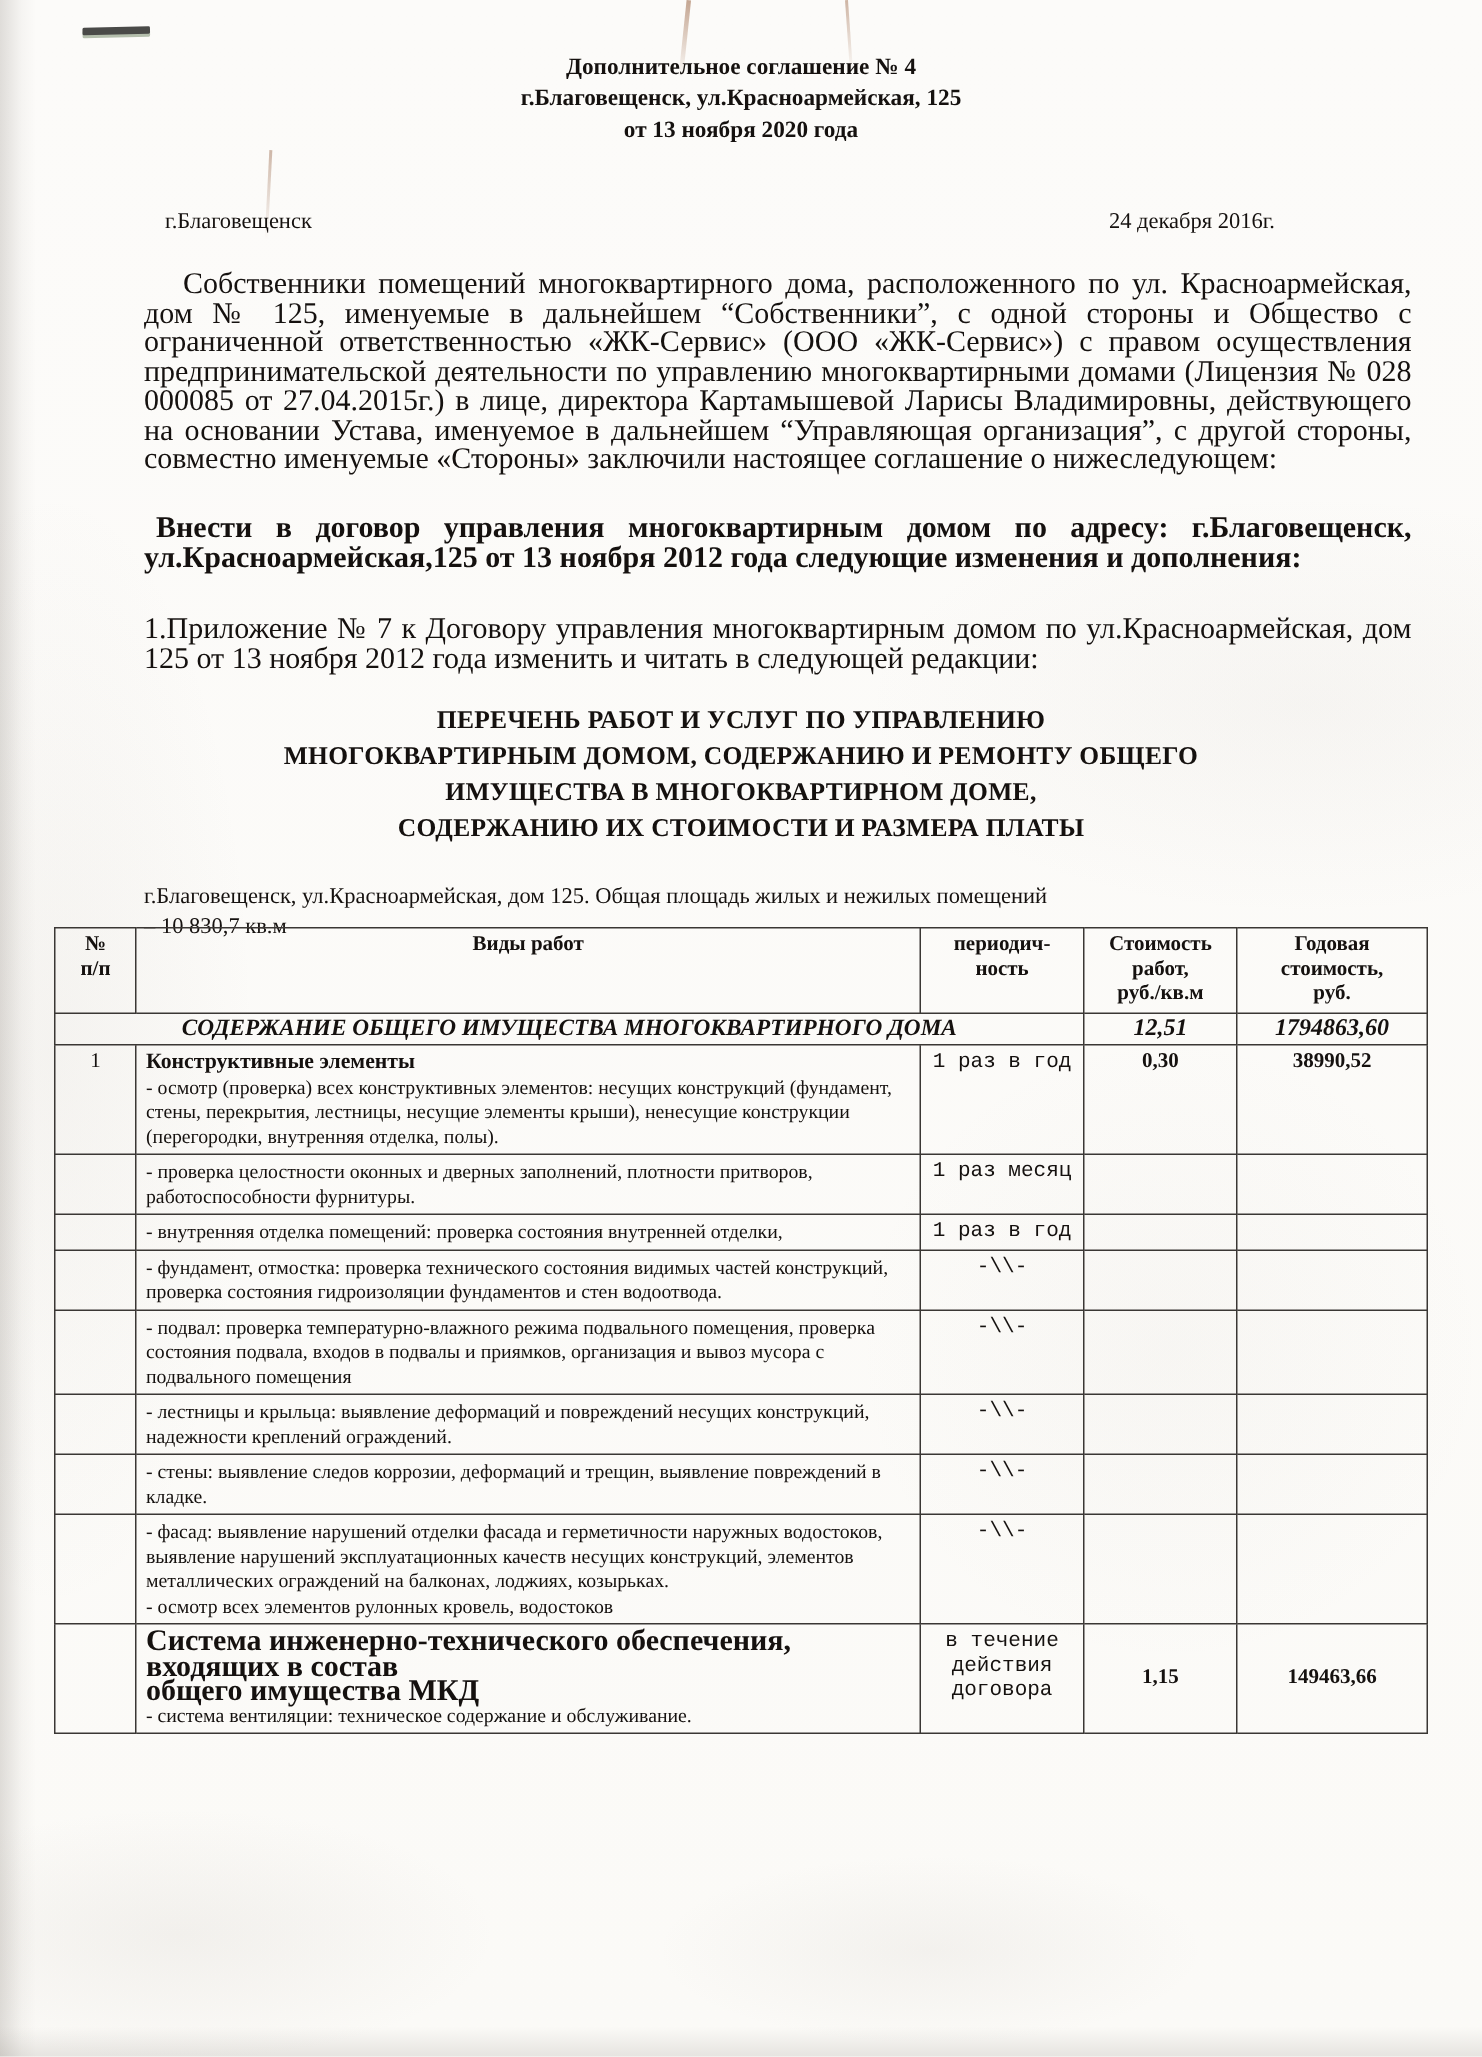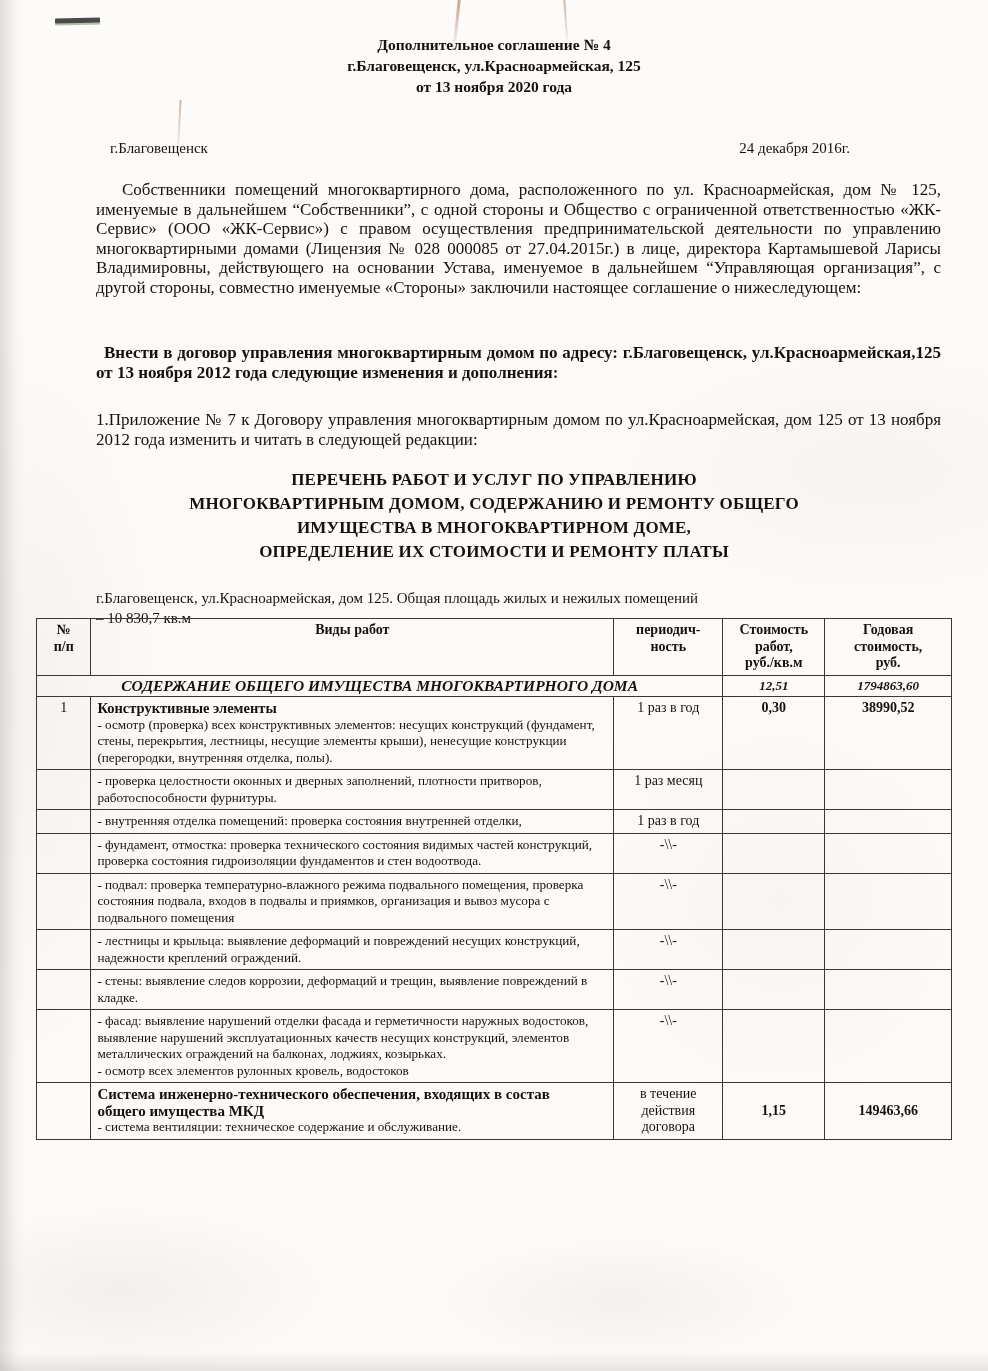--- a/index.html
+++ b/index.html
@@ -49,21 +49,21 @@
     text-align:center;font-weight:bold;font-size:15.5px;line-height:21px;
     margin:0;padding:0;
   }
   .title-wrap{position:absolute;left:94px;top:34px;width:800px;}
 
   .place-date{position:absolute;left:110px;top:140px;width:770px;
     display:flex;justify-content:space-between;font-size:15px;gap:16px;}
   .place-date .date{padding-right:30px;}
 
   .para{
-    position:absolute;font-size:17px;line-height:19.5px;text-align:justify;
+    position:absolute;font-size:20px;line-height:19.5px;text-align:justify;
     text-align-last:left;
   }
   .p1{left:96px;top:180px;width:845px;text-indent:26px;}
   .p2{left:96px;top:343px;width:845px;font-weight:bold;text-indent:8px;}
   .p3{left:96px;top:410px;width:845px;}
 
   .big-title{
     position:absolute;left:94px;top:468px;width:800px;
     text-align:center;font-weight:bold;font-size:17px;line-height:24px;
     letter-spacing:.2px;
@@ -87,31 +87,31 @@
   }
   th{font-weight:bold;text-align:center;vertical-align:middle;font-size:14px;}
   .c-num{width:44px;text-align:center;}
   .c-work{width:548px;}
   .c-per{width:99px;text-align:center;}
   .c-cost{width:91px;text-align:center;}
   .c-year{width:118px;text-align:center;}
 
   td.num{text-align:center;font-size:14px;}
   td.per,td.cost,td.year{text-align:center;vertical-align:top;font-size:14px;font-weight:bold;}
-  td.per{font-weight:normal;}
+  td.per{font-weight:normal;font-family:Liberation Mono, monospace;}
   td.per.plain{font-weight:normal;}
 
   .section-row td{
     font-style:italic;font-weight:bold;font-size:15.5px;text-align:center;
     padding:2px 4px;
   }
-  .section-row td.val{font-style:italic;font-weight:bold;font-size:13px;}
+  .section-row td.val{font-style:italic;font-weight:bold;font-size:16px;}
 
   .bold-lead{font-weight:bold;font-size:14.5px;}
-  .midline{font-weight:bold;font-size:15px;}
+  .midline{font-weight:bold;font-size:20px;}
 </style>
 </head>
 <body>
 
 <div class="page"></div>
 <div class="edge-left"></div>
 <div class="edge-bottom"></div>
 <div class="stain s1"></div>
 <div class="stain s2"></div>
 <div class="stain s3"></div>
@@ -133,21 +133,21 @@
   <div class="para p1">Собственники помещений многоквартирного дома, расположенного по  ул. Красноармейская, дом № 125, именуемые в дальнейшем “Собственники”,  с одной стороны и Общество с ограниченной ответственностью «ЖК-Сервис» (ООО «ЖК-Сервис») с правом осуществления предпринимательской деятельности по управлению многоквартирными домами (Лицензия № 028 000085 от 27.04.2015г.)  в лице, директора Картамышевой Ларисы Владимировны, действующего на основании Устава, именуемое в дальнейшем “Управляющая организация”, с другой стороны, совместно именуемые «Стороны» заключили настоящее соглашение о нижеследующем:</div>
 
   <div class="para p2">Внести в договор управления многоквартирным домом по адресу: г.Благовещенск, ул.Красноармейская,125 от 13 ноября 2012 года следующие изменения и дополнения:</div>
 
   <div class="para p3">1.Приложение № 7 к Договору управления многоквартирным домом по ул.Красноармейская, дом 125 от 13 ноября 2012 года изменить и читать в следующей редакции:</div>
 
   <div class="big-title">
     <div>ПЕРЕЧЕНЬ РАБОТ И УСЛУГ  ПО УПРАВЛЕНИЮ</div>
     <div>МНОГОКВАРТИРНЫМ ДОМОМ, СОДЕРЖАНИЮ И РЕМОНТУ  ОБЩЕГО</div>
     <div>ИМУЩЕСТВА В МНОГОКВАРТИРНОМ ДОМЕ,</div>
-    <div>ОПРЕДЕЛЕНИЕ ИХ СТОИМОСТИ И РЕМОНТУ ПЛАТЫ</div>
+    <div>СОДЕРЖАНИЮ ИХ СТОИМОСТИ И РАЗМЕРА ПЛАТЫ</div>
   </div>
 
   <div class="area-note">
     <div>г.Благовещенск, ул.Красноармейская, дом 125. Общая площадь жилых и нежилых помещений</div>
     <div>–     10 830,7  кв.м</div>
   </div>
 
   <table>
     <thead>
       <tr>

